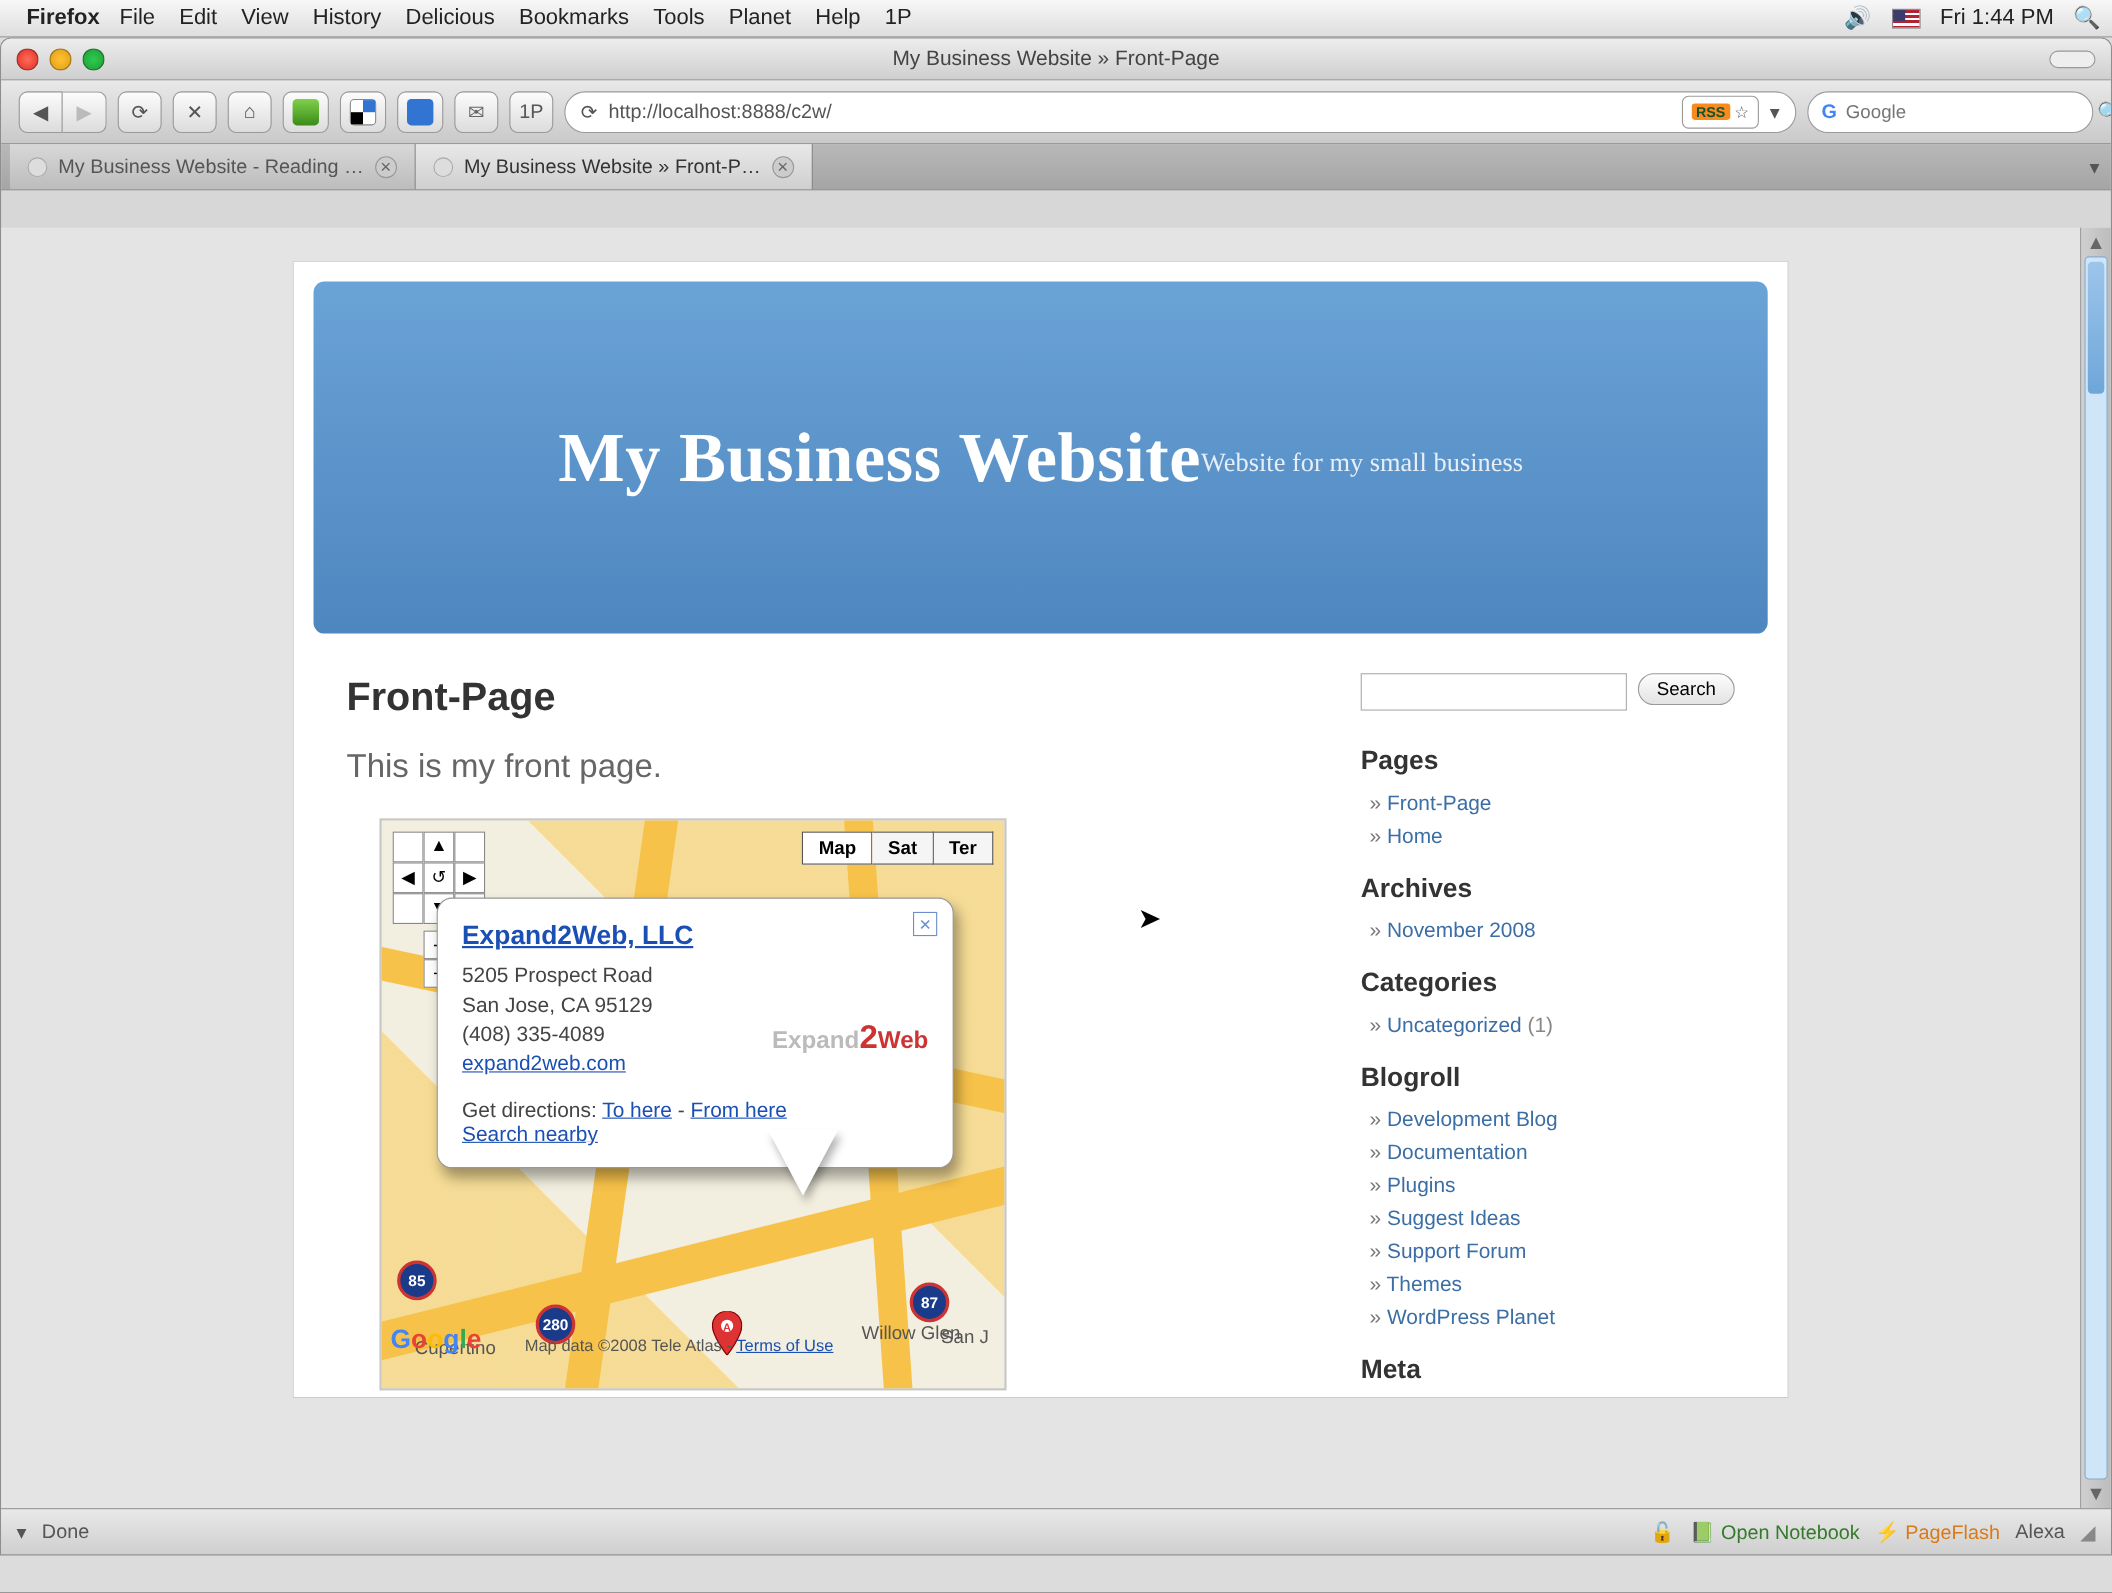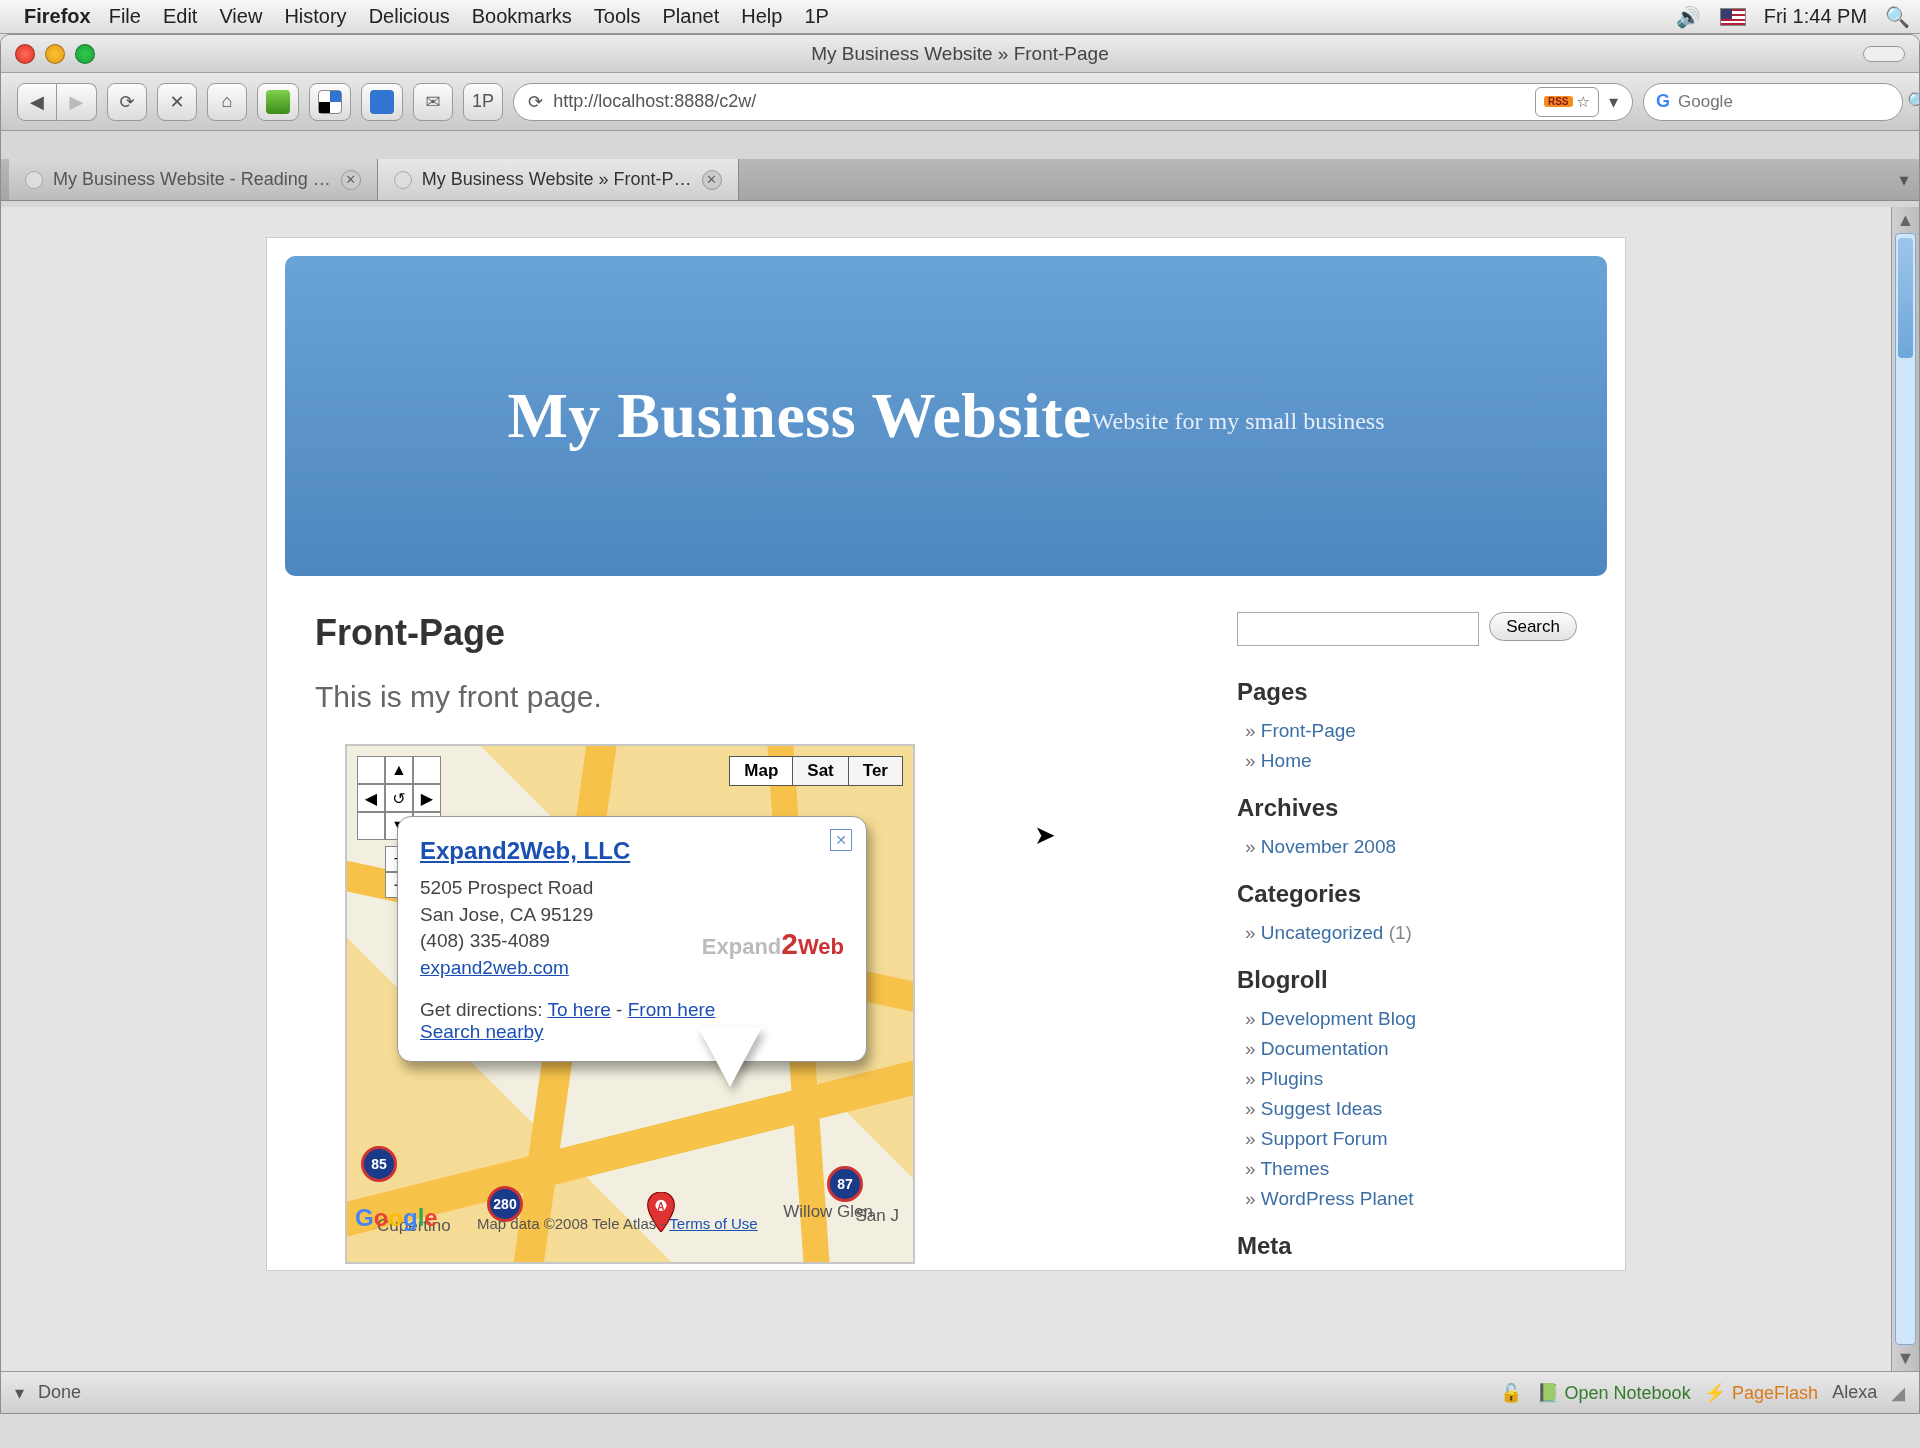--- a/index.html
+++ b/index.html
@@ -92,21 +92,21 @@
   border:1px solid #9a9a9a;
   border-radius:19px;
   background:#fff;
   display:flex; align-items:center;
   padding:0 14px;
   gap:10px;
   color:#555;
 }
 .url-bar input { border:0; outline:0; flex:1; font-size:18px; color:#555; background:transparent;}
 .rss-star { background:#fff; border:1px solid #9a9a9a; border-radius:6px; height:30px; padding:0 8px; display:flex; align-items:center; gap:4px; font-size:15px;}
-.rss-star .rss{background:#f78b1e;color:#7f1d1d;border-radius:3px;padding:0 4px;font-weight:bold;font-size:10px;}
+.rss-star .rss{background:#f78b1e;color:#14532d;border-radius:3px;padding:0 4px;font-weight:bold;font-size:13px;}
 .search-box {
   width: 260px; height:38px;
   border:1px solid #9a9a9a; border-radius:19px; background:#fff;
   display:flex; align-items:center; padding:0 12px; gap:8px; color:#888;
 }
 .search-box input{border:0;outline:0;flex:1;font-size:17px;color:#888;background:transparent;}
 .badge-icon{width:24px;height:24px;border-radius:4px;display:inline-block;}
 .su{background:linear-gradient(#7fd04a,#3b8c1a);}
 .delic{background:#fff;border:1px solid #888;position:relative;}
 .delic::before{content:"";position:absolute;right:0;top:0;width:50%;height:50%;background:#3274d1;}
@@ -114,21 +114,20 @@
 .gbox{background:#3274d1;}
 .envelope{font-size:18px;color:#666;}
 
 
 .tabstrip {
   height: 42px;
   background: linear-gradient(#b8b8b8,#a5a5a5);
   border-bottom:1px solid #8a8a8a;
   display:flex; align-items:stretch;
   padding-left:8px;
-  margin-top:28px;
 }
 .tab {
   display:flex; align-items:center;
   padding:0 16px;
   border-right:1px solid #8a8a8a;
   color:#555; font-size:18px;
   gap:10px;
   background: linear-gradient(#d8d8d8,#bcbcbc);
 }
 .tab.active { background: linear-gradient(#e8e8e8,#cfcfcf); color:#333;}

